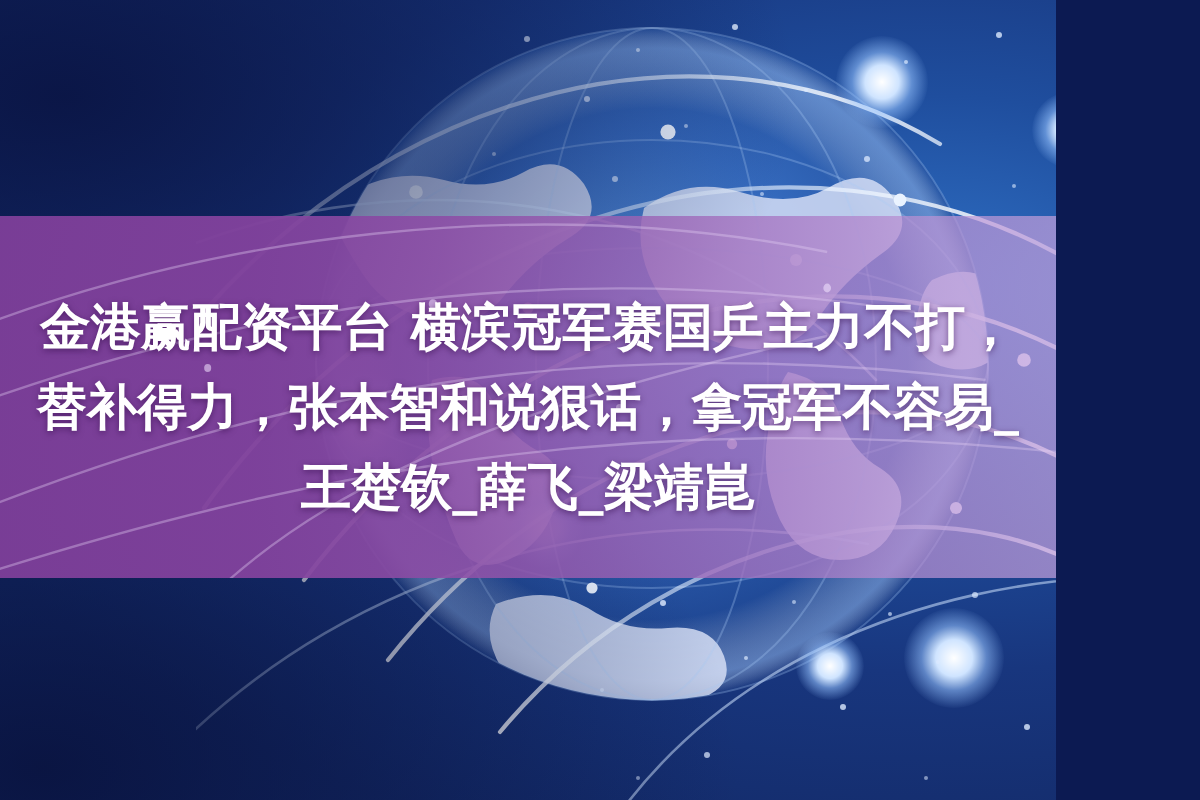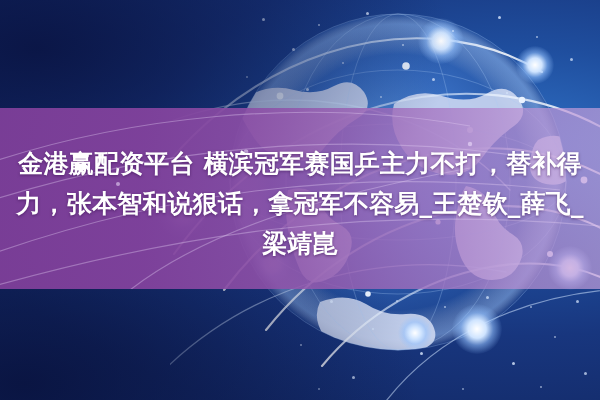--- a/index.html
+++ b/index.html
@@ -1,20 +1,20 @@
 <!DOCTYPE html>
 <html><head>
 <meta charset="utf-8">
 <style>
   html,body{margin:0;padding:0;background:#0c1a52;}
   *{box-sizing:border-box;}
 
   #stage{
     position:relative;
-    width:600px;height:400px;
+    width:528px;height:400px;
     overflow:hidden;
     background:#0369a1;
     font-family:"DejaVu Sans","Liberation Sans",sans-serif;
   }
 
   
   .bg-base{
     position:absolute;inset:0;
     background:
       radial-gradient(160% 120% at 88% 36%, #2f6fc4 0%, #1f4e9e 20%, #18367e 40%, #132a68 62%, #10245c 100%),

